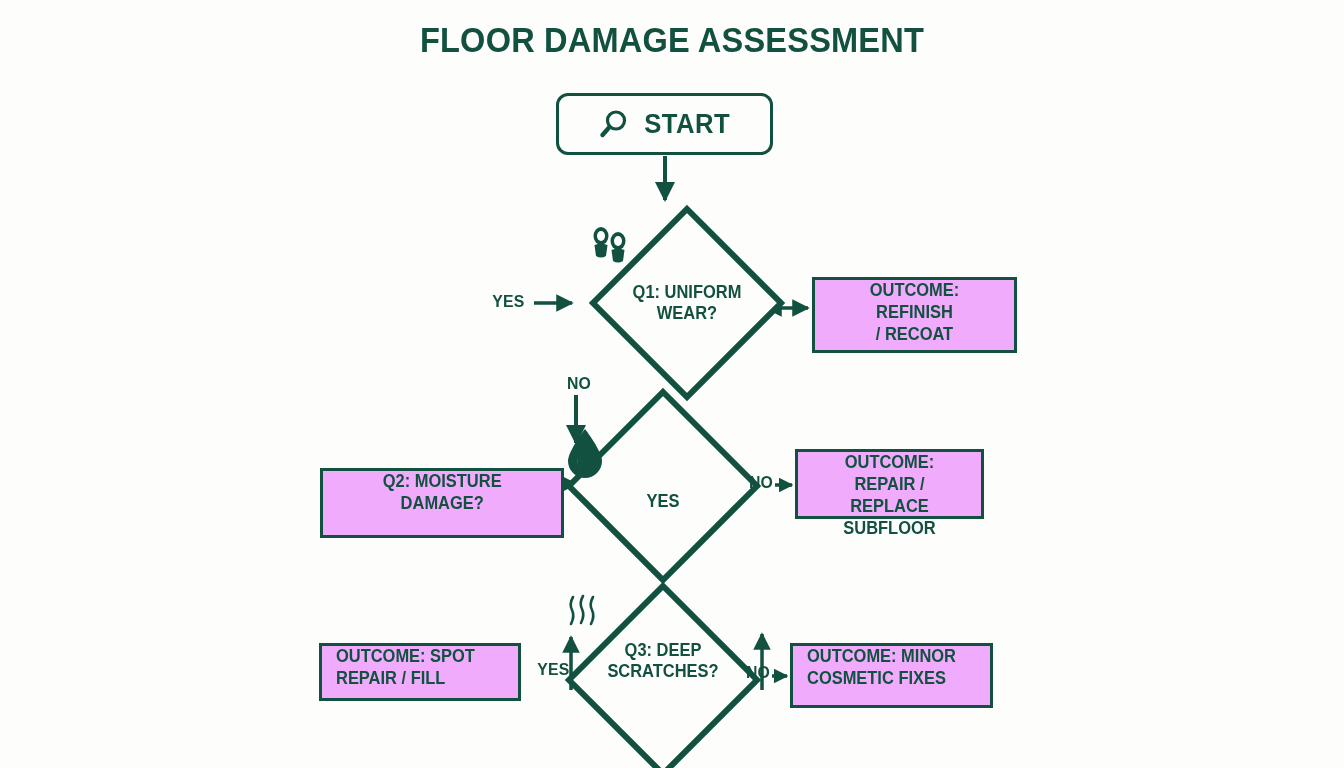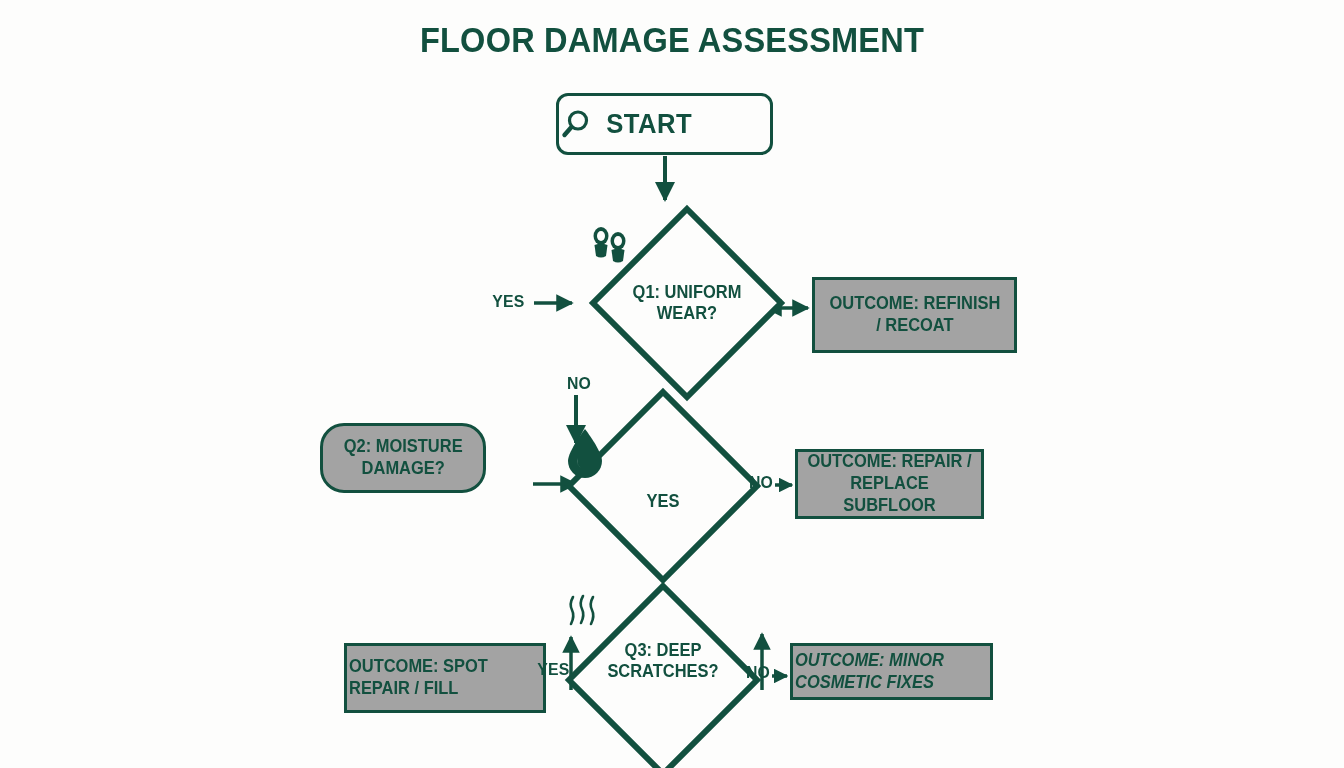--- a/index.html
+++ b/index.html
@@ -42,21 +42,21 @@
   .start-node {
     left: 556px;
     top: 93px;
     width: 217px;
     height: 62px;
     border: 3px solid #12503f;
     border-radius: 12px;
     background: #fdfdfc;
     display: flex;
     align-items: center;
-    justify-content: flex-start;
+    justify-content: center;
     gap: 11px;
   }
   .start-label {
     font-size: 27px;
     font-weight: bold;
     letter-spacing: 0.5px;
     transform: scaleX(0.95);
     color: #12503f;
   }
   
@@ -89,25 +89,24 @@
   #diamond-q3 .dtext { top: 60px; }
   .dicon {
     position: absolute;
     left: 0;
     width: 200px;
     text-align: center;
   }
   
   .rect-box {
     border: 3px solid #12503f;
-    background: #a3a3a3;
+    background: #f0abfc;
     display: flex;
-    align-items: center;
     box-sizing: border-box;
-    padding: 0 2px;
+    padding: 0 14px;
   }
   .rect-box .btext {
     font-size: 17.5px;
     font-weight: bold;
     line-height: 1.25;
     transform: scaleX(0.94);
     transform-origin: left center;
     color: #12503f;
     white-space: pre-line;
   }
@@ -115,30 +114,30 @@
     justify-content: center;
   }
   .rect-box.center .btext {
     text-align: center;
     transform-origin: center center;
   }
   #box-refinish {
     left: 812px; top: 277px; width: 205px; height: 76px;
   }
   #box-q2 {
-    left: 320px; top: 423px; width: 166px; height: 70px; border-radius: 24px;
+    left: 320px; top: 468px; width: 244px; height: 70px;
   }
   #box-subfloor {
     left: 795px; top: 449px; width: 189px; height: 70px;
   }
   #box-spot {
-    left: 319px; top: 643px; width: 202px; height: 70px; margin-left: 25px;
+    left: 319px; top: 643px; width: 202px; height: 58px;
   }
   #box-cosmetic {
-    left: 790px; top: 643px; width: 203px; height: 57px; font-style: italic;
+    left: 790px; top: 643px; width: 203px; height: 65px;
   }
   
   .edge-label {
     position: absolute;
     font-size: 17px;
     font-weight: bold;
     letter-spacing: 0.3px;
     transform: scaleX(0.93);
     color: #12503f;
     white-space: nowrap;

